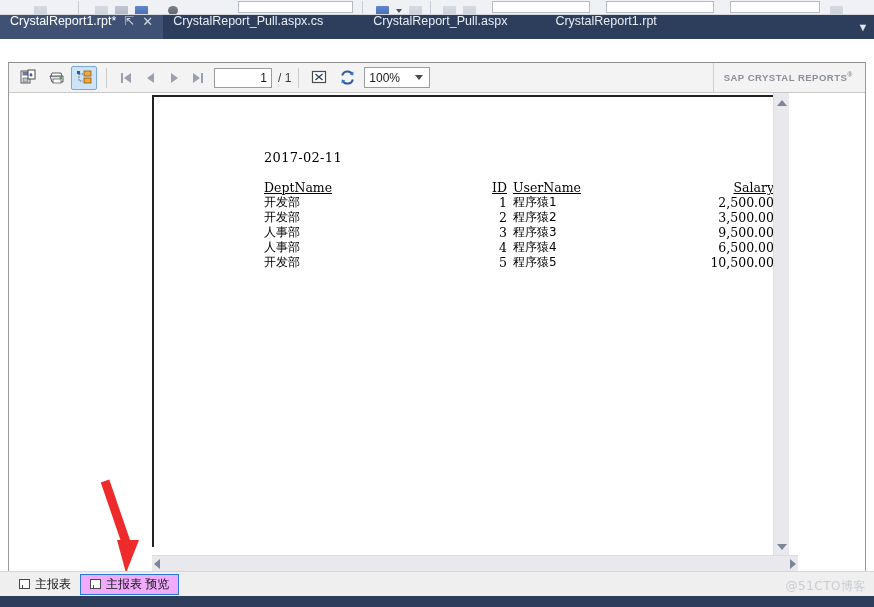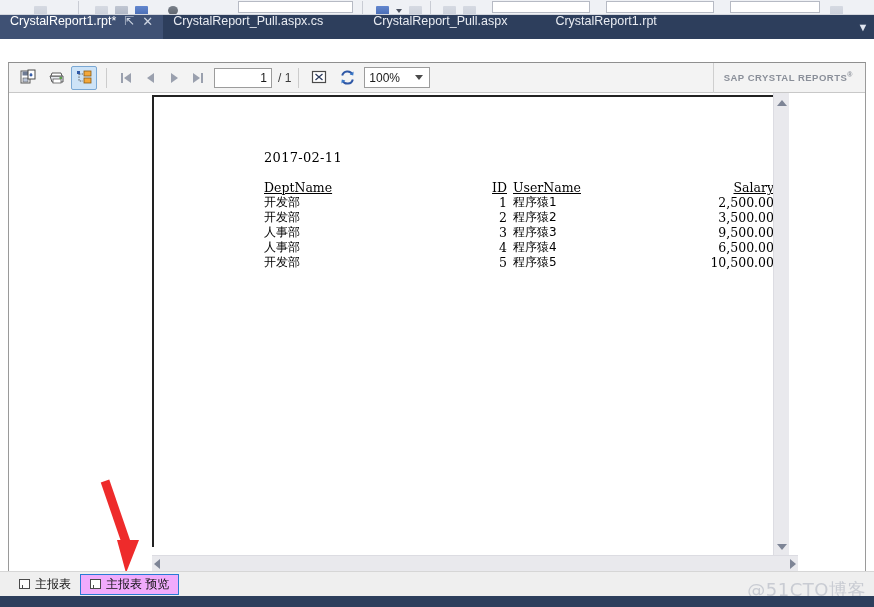--- a/index.html
+++ b/index.html
@@ -307,21 +307,21 @@
 
   
   .statusbar {
     position: absolute; left: 0; top: 596px; width: 874px; height: 11px;
     background: #2d3e5c;
   }
 
   
   .watermark {
     position: absolute; right: 8px; top: 578px;
-    font-size: 18px; color: #c9ccd3;
+    font-size: 12px; color: #c9ccd3;
     letter-spacing: .5px;
     pointer-events: none;
     white-space: nowrap;
     text-align: right;
   }
   .watermark .wm-cjk { font-family: "DejaVu Sans", sans-serif; }
 
   
   .red-arrow {
     position: absolute; left: 95px; top: 478px;

